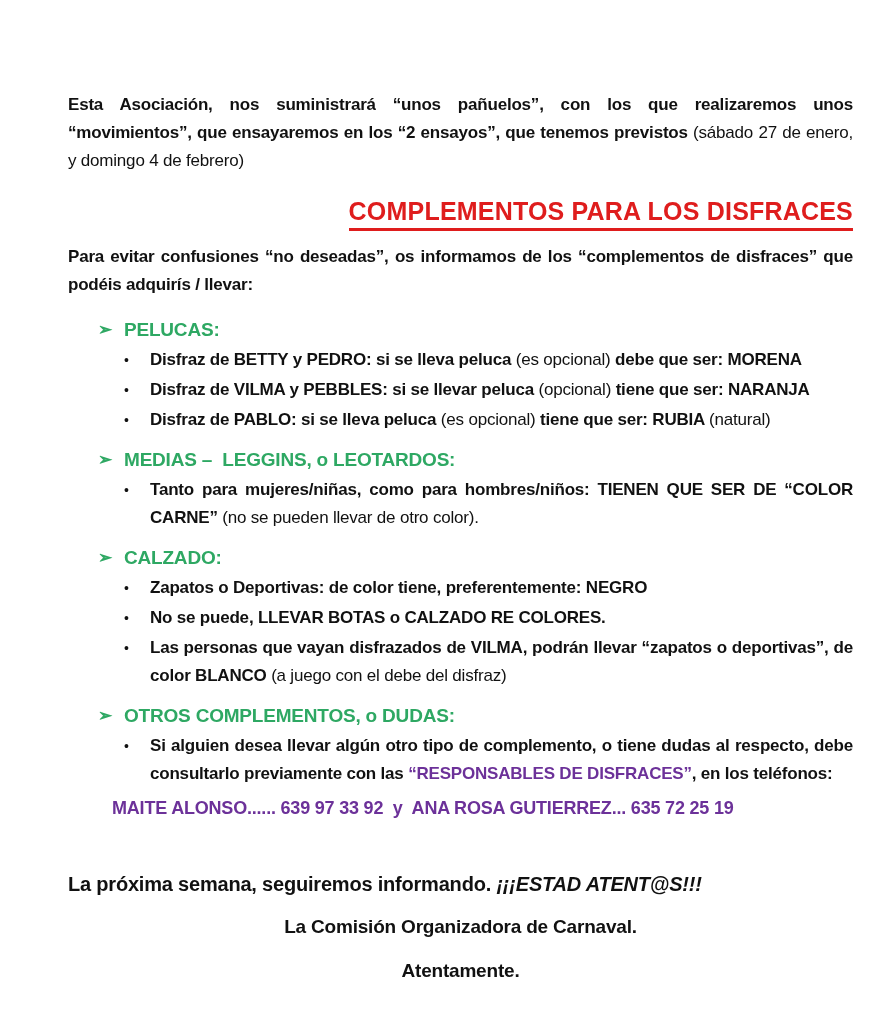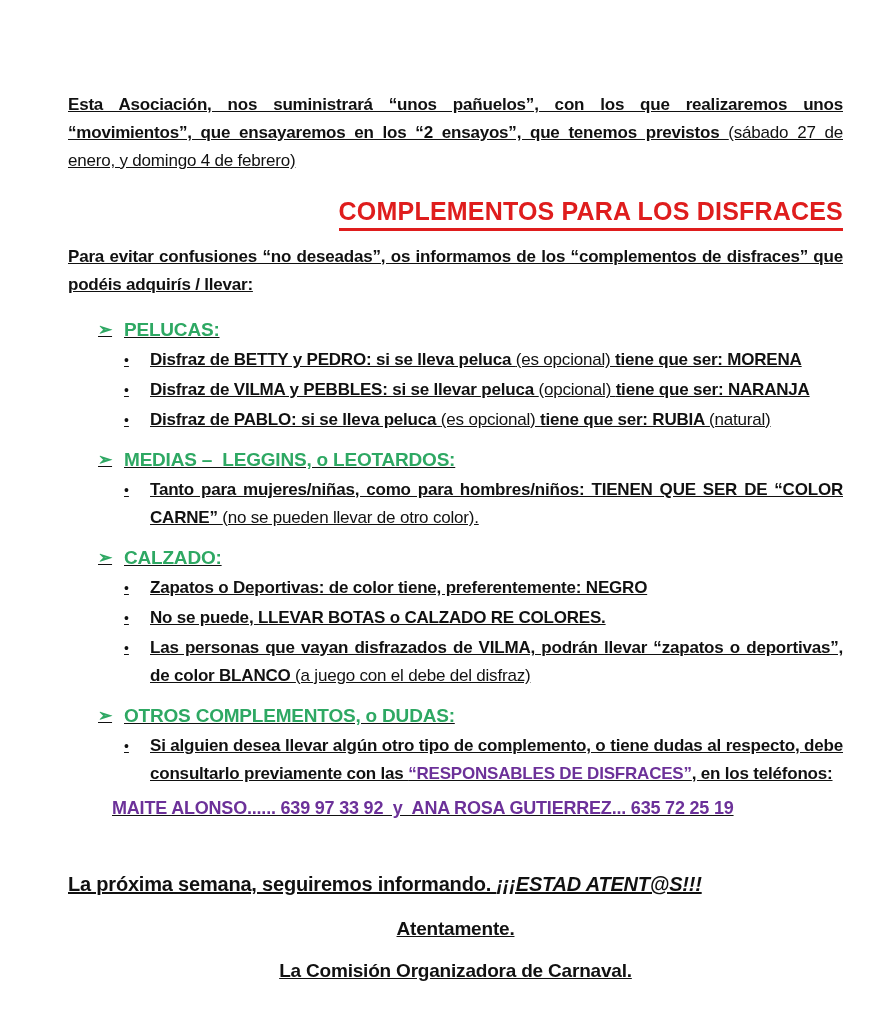--- a/index.html
+++ b/index.html
@@ -3,21 +3,21 @@
 <meta charset="utf-8">
 <style>
   html, body { margin: 0; padding: 0; }
   body {
     width: 881px; height: 1024px;
     background: #ffffff;
     font-family: "Liberation Sans", sans-serif;
     color: #111111;
     overflow: hidden;
   }
-  .page { padding: 74px 38px 0 68px; text-decoration: underline; }
+  .page { padding: 74px 28px 0 68px; }
 
   .para {
     font-weight: 700;
     font-size: 17px;
     line-height: 28px;
     letter-spacing: -0.2px;
     text-align: justify;
   }
   .light { font-weight: 400; }
 
@@ -98,21 +98,21 @@
 
   <p class="para lead"><span>Para evitar confusiones “no deseadas”, os informamos de los “complementos de disfraces” que podéis adquirís / llevar:</span></p>
 
   <div class="section">
     <div class="sec-head">
       <span class="arrow">➢</span>
       <span>PELUCAS:</span>
     </div>
     <div class="bullet">
       <span class="dot">•</span>
-      <div class="btext"><span>Disfraz de BETTY y PEDRO: si se lleva peluca </span><span class="light">(es opcional) </span><span>tiene que ser: MORENA</span></div>
+      <div class="btext"><span>Disfraz de BETTY y PEDRO: si se lleva peluca </span><span class="light">(es opcional) </span><span>debe que ser: MORENA</span></div>
     </div>
     <div class="bullet">
       <span class="dot">•</span>
       <div class="btext"><span>Disfraz de VILMA y PEBBLES: si se llevar peluca </span><span class="light">(opcional) </span><span>tiene que ser: NARANJA</span></div>
     </div>
     <div class="bullet">
       <span class="dot">•</span>
       <div class="btext"><span>Disfraz de PABLO: si se lleva peluca </span><span class="light">(es opcional) </span><span>tiene que ser: RUBIA </span><span class="light">(natural)</span></div>
     </div>
   </div>
@@ -155,16 +155,16 @@
     <div class="bullet">
       <span class="dot">•</span>
       <div class="btext"><span>Si alguien desea llevar algún otro tipo de complemento, o tiene dudas al respecto, debe consultarlo previamente con las </span><span class="purple">“RESPONSABLES DE DISFRACES”</span><span>, en los teléfonos:</span></div>
     </div>
   </div>
 
   <div class="phones">MAITE ALONSO...... 639 97 33 92  y  ANA ROSA GUTIERREZ... 635 72 25 19</div>
 
   <p class="closing"><span>La próxima semana, seguiremos informando. </span><span class="ital">¡¡¡ESTAD ATENT@S!!!</span></p>
 
+  <div class="center-line sig2">La Comisión Organizadora de Carnaval.</div>
   <div class="center-line sig1">Atentamente.</div>
-  <div class="center-line sig2">La Comisión Organizadora de Carnaval.</div>
 
 </div>
 
 </body></html>

